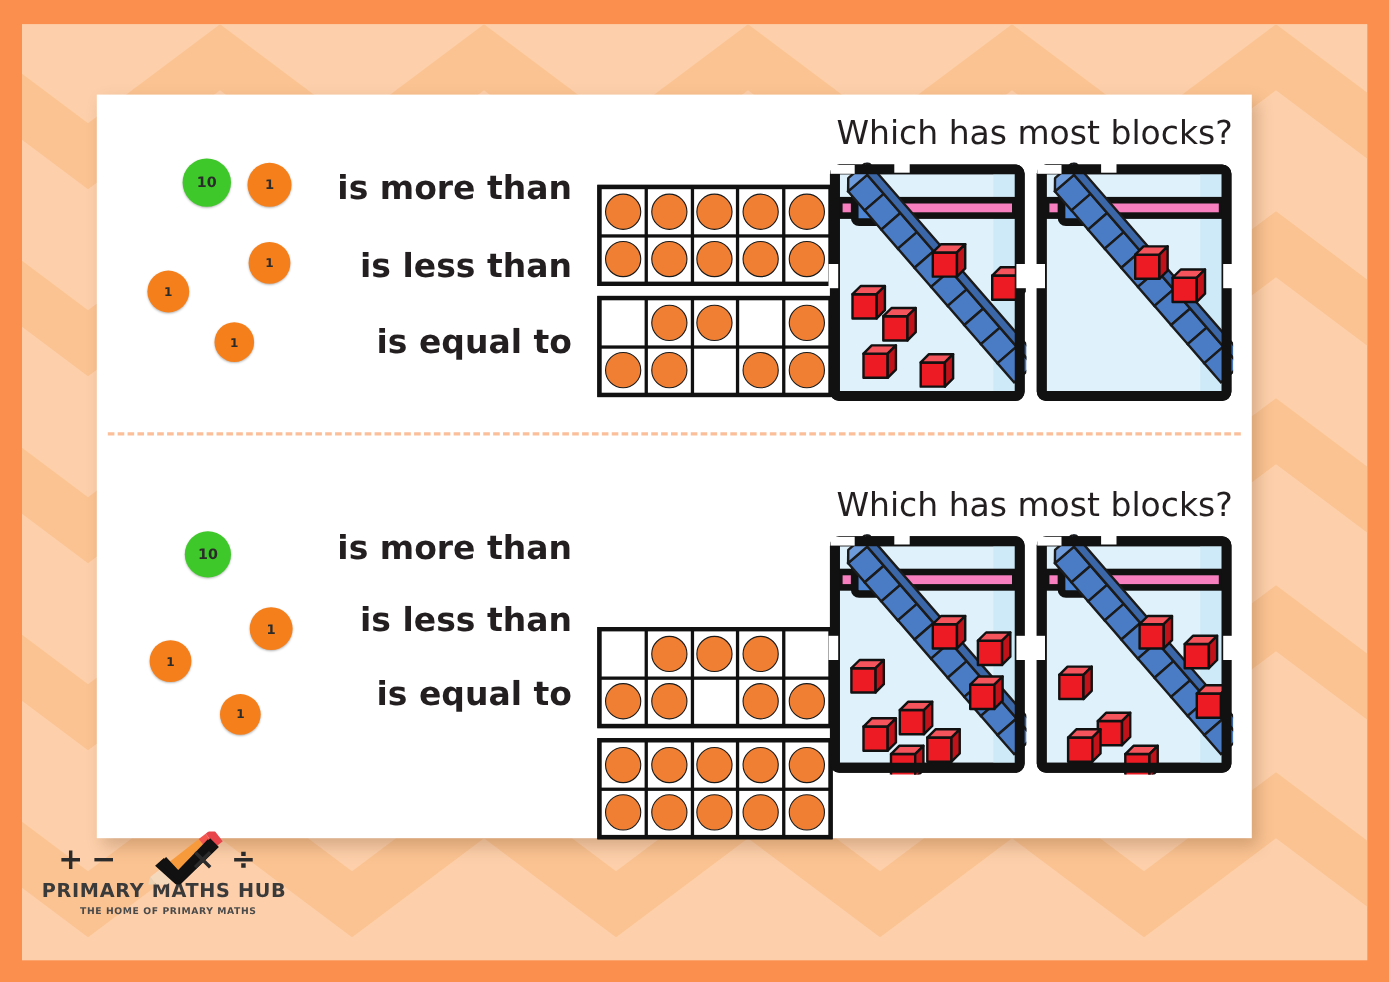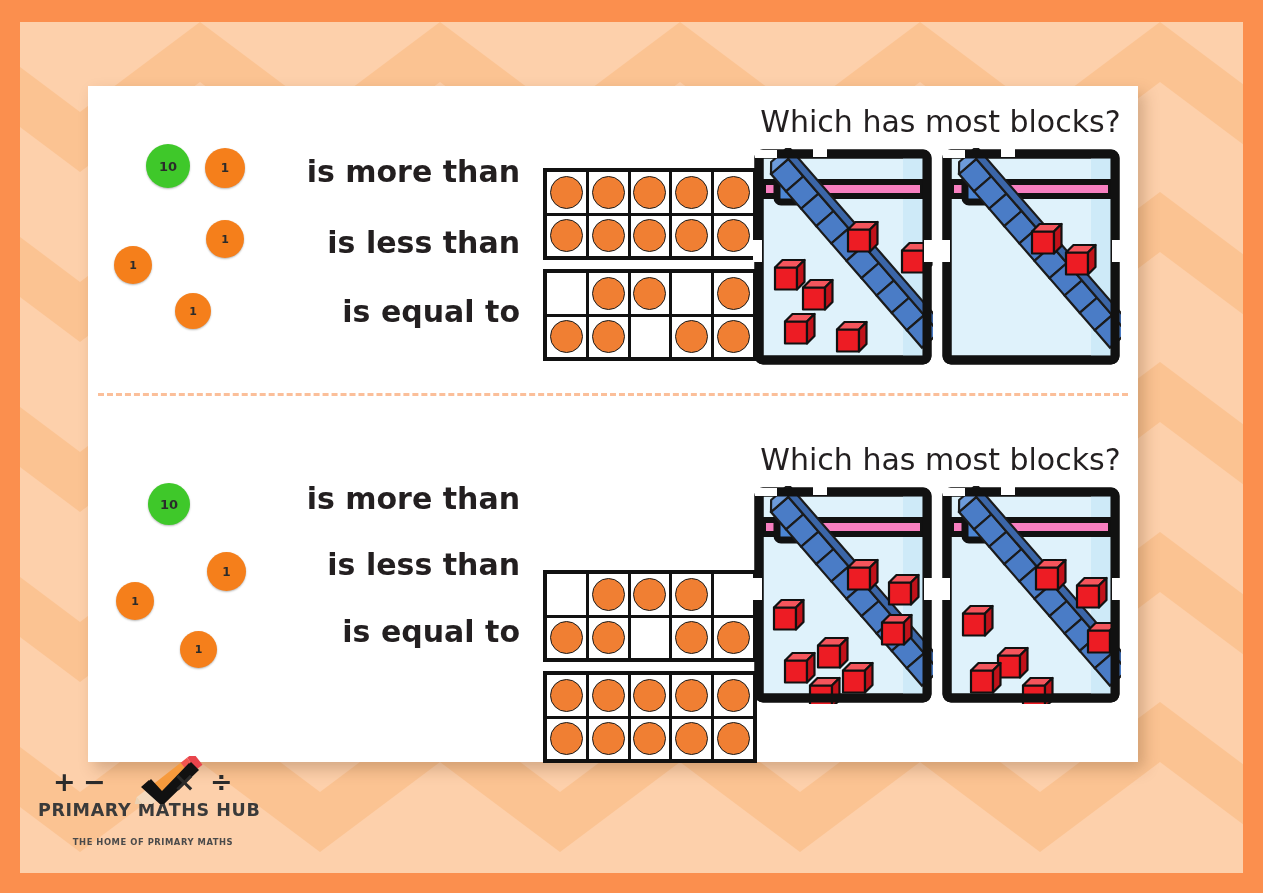--- a/index.html
+++ b/index.html
@@ -57,21 +57,21 @@
     left: 10px;
     right: 10px;
     top: 307px;
     height: 0;
     border-top: 3px dashed #fbbf9a;
   }
 
   
   .counter-area {
     position: absolute;
-    left: 8px;
+    left: 28px;
     top: 0;
     width: 260px;
     height: 338px;
   }
   .counter {
     position: absolute;
     border-radius: 50%;
     display: flex;
     align-items: center;
     justify-content: center;
@@ -193,21 +193,21 @@
     letter-spacing: 0.6px;
     color: #3a3a3a;
     font-family: "DejaVu Sans", sans-serif;
   }
   .logo-tag {
     text-align: center;
     font-size: 8.4px;
     font-weight: bold;
     letter-spacing: 0.55px;
     color: #4a4a4a;
-    margin-top: 17px;
+    margin-top: 3px;
     font-family: "DejaVu Sans", sans-serif;
   }
   #logo-pencil {
     position: absolute;
     left: 78px;
     top: -4px;
   }
 </style>
 </head>
 <body>

